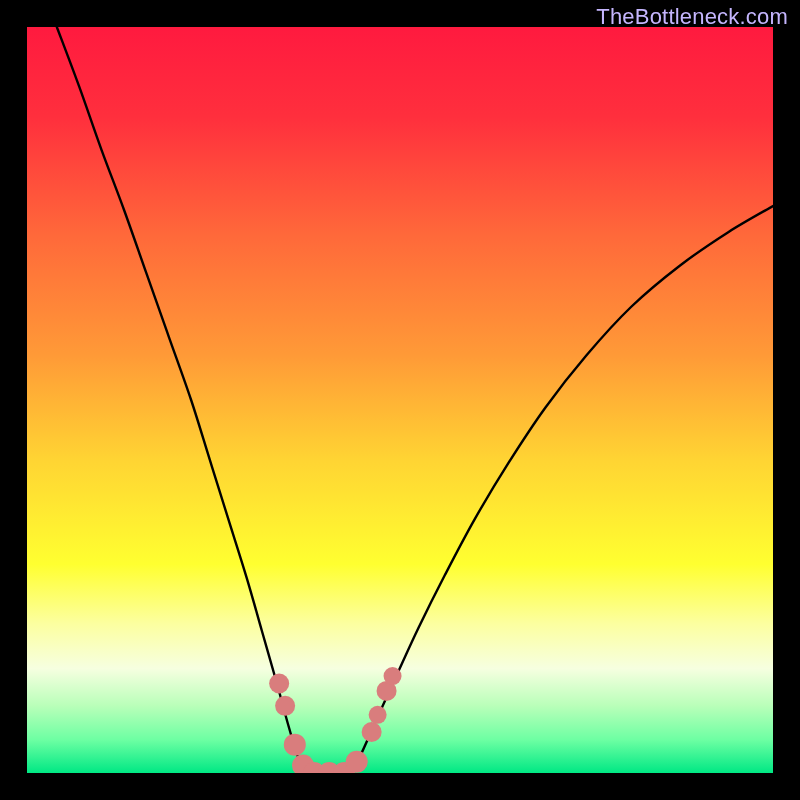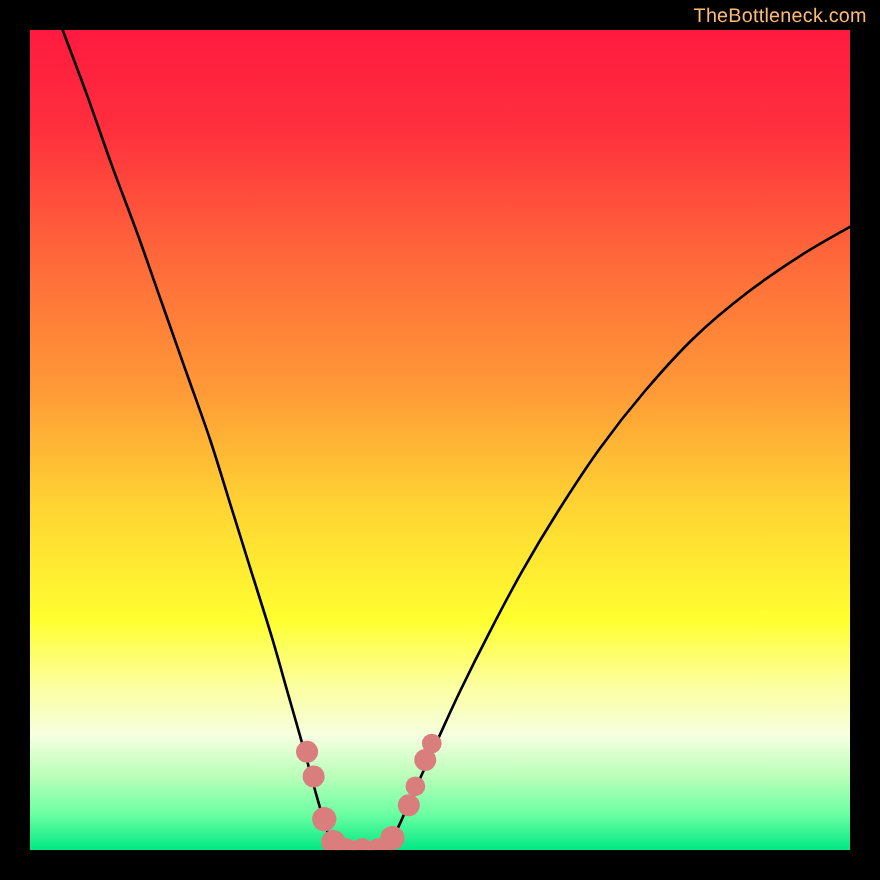--- a/index.html
+++ b/index.html
@@ -21,22 +21,22 @@
     left: 27px;
     top: 27px;
     width: 746px;
     height: 746px;
     overflow: hidden;
   }
   .watermark {
     position: absolute;
     top: 4px;
     right: 12px;
-    color: #fdba74;
-    font-size: 18px;
+    color: #c4b5fd;
+    font-size: 22px;
     letter-spacing: 0.2px;
     font-weight: 400;
     user-select: none;
   }
   svg { display: block; }
 </style>
 </head>
 <body>
 
 <div class="frame">

